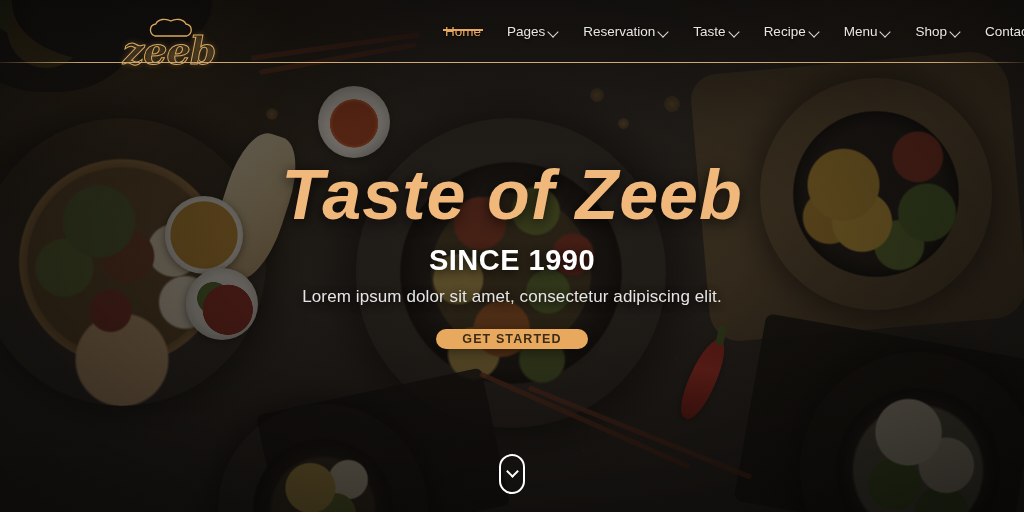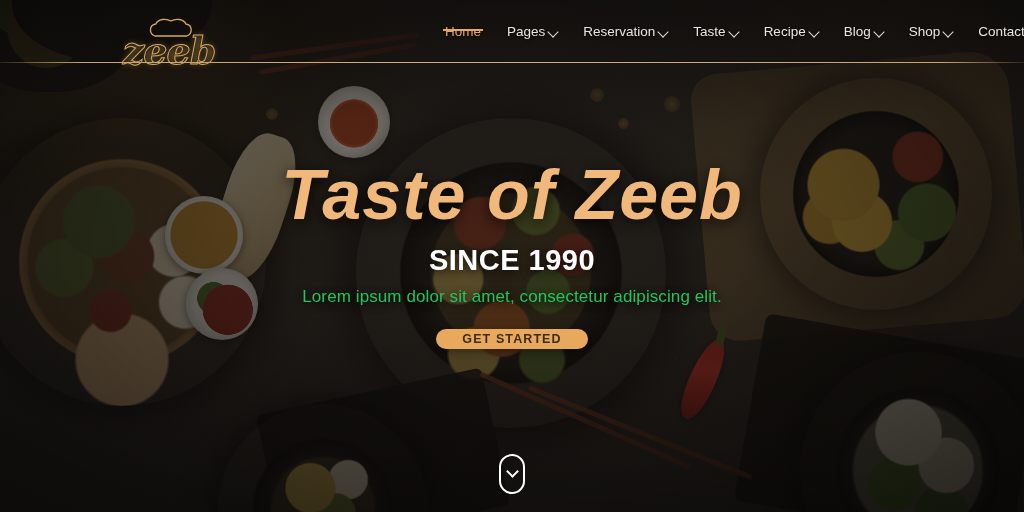--- a/index.html
+++ b/index.html
@@ -304,21 +304,21 @@
     margin-top: 14px;
     font-size: 29px;
     font-weight: 700;
     color: #ffffff;
     letter-spacing: .5px;
     text-shadow: 0 2px 10px rgba(0,0,0,.8);
   }
   .hero-sub {
     margin-top: 10px;
     font-size: 17px;
-    color: #22c55e;
+    color: #e5e5e5;
     letter-spacing: .1px;
     text-shadow: 0 2px 9px rgba(0,0,0,.85);
   }
   .cta {
     margin-top: 22px;
     padding: 3px 26px;
     border: none;
     border-radius: 22px;
     background: #e8a95e;
     color: #3c2c16;
@@ -404,21 +404,21 @@
       </div>
       <div class="nav-item">
         <span>Taste</span>
         <i class="chev"></i>
       </div>
       <div class="nav-item">
         <span>Recipe</span>
         <i class="chev"></i>
       </div>
       <div class="nav-item">
-        <span>Blog</span>
+        <span>Menu</span>
         <i class="chev"></i>
       </div>
       <div class="nav-item">
         <span>Shop</span>
         <i class="chev"></i>
       </div>
       <div class="nav-item">
         <span>Contact</span>
       </div>
     </nav>

